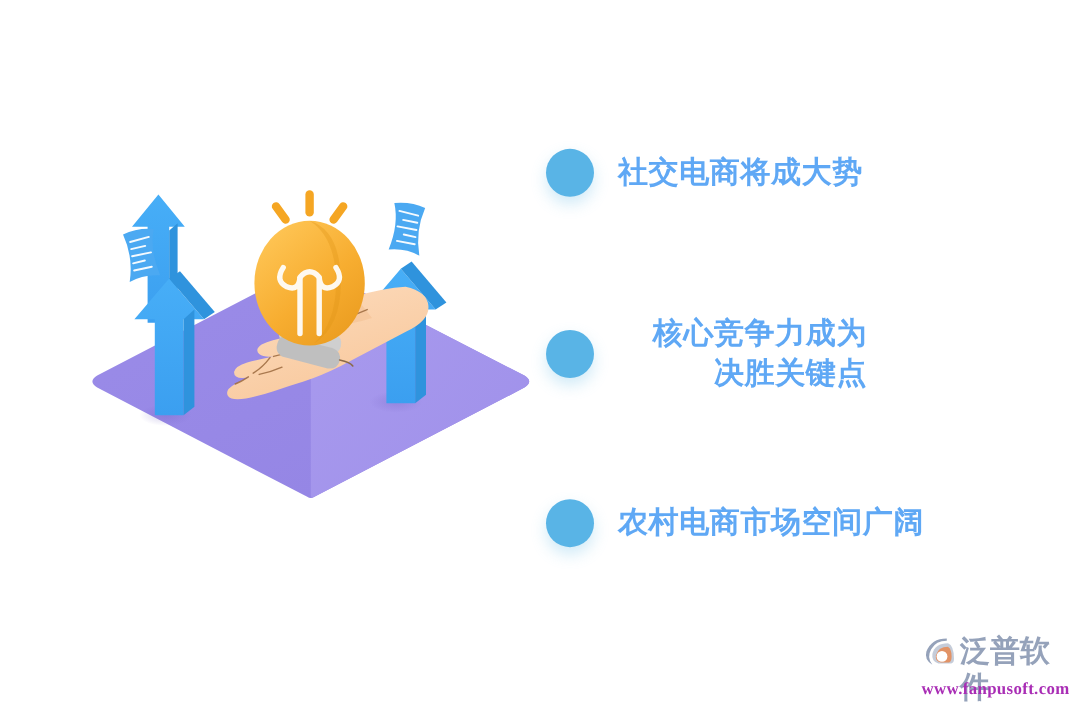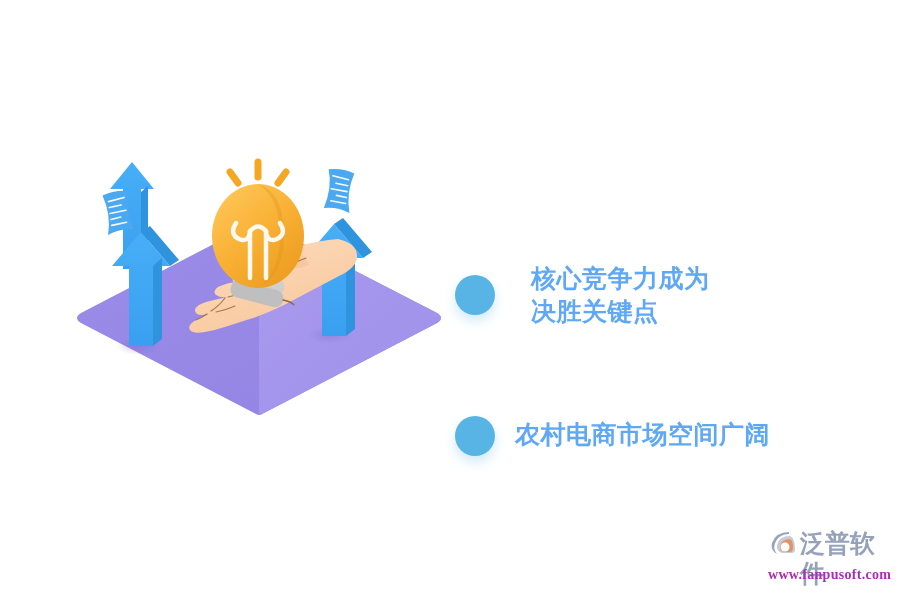--- a/index.html
+++ b/index.html
@@ -71,21 +71,21 @@
     font-size: 25px;
     font-weight: bold;
     line-height: 1.32;
     letter-spacing: 0.5px;
     white-space: pre-line;
     text-align: center;
     flex: 0 0 auto;
   }
   .bullet-row.row-0 .bullet-text,
   .bullet-row.row-2 .bullet-text { text-align: left; }
-  .bullet-row.row-1 .bullet-text { text-align: left; margin-left: 36px; }
+  .bullet-row.row-1 .bullet-text { text-align: right; margin-left: 49px; }
 
   
   .watermark {
     position: absolute;
     left: 768px;
     top: 528px;
     width: 126px;
     height: 62px;
     opacity: 0.92;
   }
@@ -241,20 +241,24 @@
       <g stroke="#f5a623" stroke-width="7" stroke-linecap="round">
         <line x1="188" y1="12" x2="188" y2="27"></line>
         <line x1="160" y1="22" x2="168" y2="33"></line>
         <line x1="216" y1="22" x2="208" y2="33"></line>
       </g>
     </svg>
   </div>
 
   <div class="bullet-list">
 
+    <div class="bullet-row row-0">
+      <div class="bullet-dot"></div>
+      <div class="bullet-text">社交电商将成大势</div>
+    </div>
 
     <div class="bullet-row row-1">
       <div class="bullet-dot"></div>
       <div class="bullet-text">核心竞争力成为
 决胜关键点</div>
     </div>
 
     <div class="bullet-row row-2">
       <div class="bullet-dot"></div>
       <div class="bullet-text">农村电商市场空间广阔</div>

